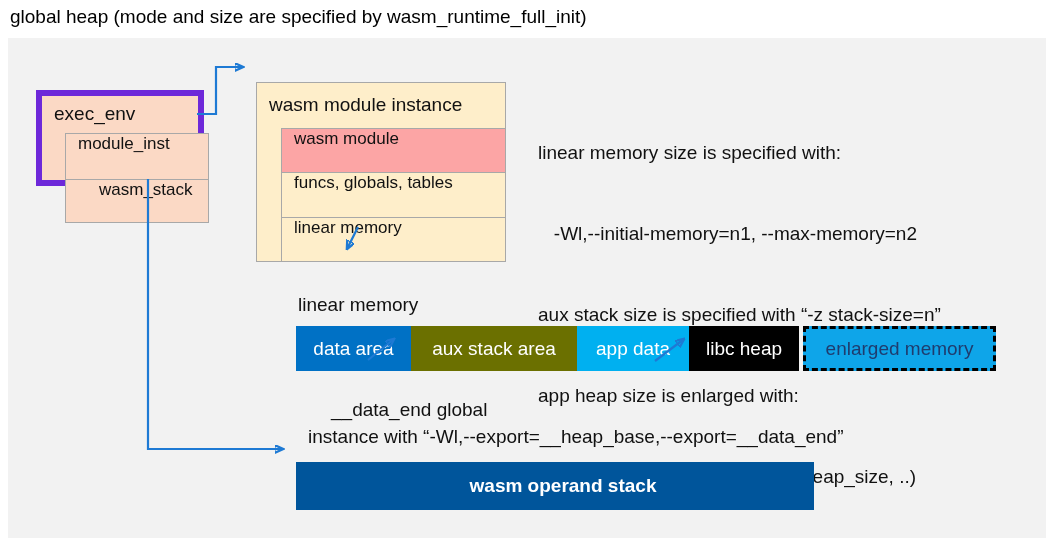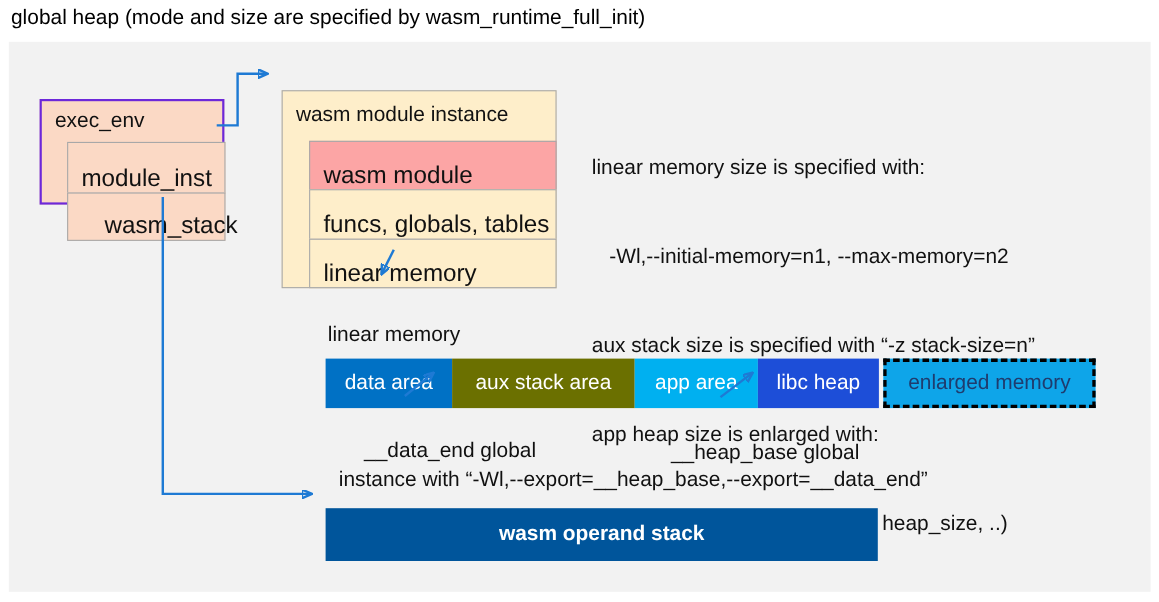--- a/index.html
+++ b/index.html
@@ -6,24 +6,24 @@
   .stage{
     position:relative;width:1054px;height:547px;overflow:hidden;
     font-family:"Liberation Sans","DejaVu Sans",sans-serif;color:#111111;
     background:#ffffff;
   }
   .title{position:absolute;left:10px;top:6px;font-size:19px;color:#000;}
   .panel{position:absolute;left:8px;top:38px;width:1038px;height:500px;background:#f2f2f2;}
 
   
   .execenv{position:absolute;left:28px;top:52px;width:168px;height:96px;
-    border:2px solid #6d28d9;box-sizing:border-box;}
+    border:6px solid #6d28d9;box-sizing:border-box;}
   .execenv .box-title{position:absolute;left:12px;top:7px;font-size:19px;}
   .inner-box{position:absolute;border:1px solid #a8a8a8;box-sizing:border-box;
-    display:flex;align-items:flex-end;padding-left:12px;font-size:22px;}
+    display:flex;align-items:flex-start;padding-left:12px;font-size:17px;}
   .mi{left:23px;top:37px;width:144px;height:47px;}
   .ws{left:23px;top:83px;width:144px;height:44px;padding-left:33px;}
 
   
   .instance{position:absolute;left:248px;top:44px;width:250px;height:180px;
     border:1px solid #a8a8a8;box-sizing:border-box;}
   .instance .box-title{position:absolute;left:12px;top:11px;font-size:19px;}
   .r1{left:24px;top:45px;width:225px;height:45px;}
   .r2{left:24px;top:89px;width:225px;height:46px;}
   .r3{left:24px;top:134px;width:225px;height:45px;}
@@ -43,21 +43,21 @@
   .seg-enl{width:193px;margin-left:4px;border:3px dashed #000000;}
 
   .lbl{position:absolute;font-size:19px;}
   .lbl-dataend{left:323px;top:361px;}
   .lbl-heapbase{left:602px;top:363px;}
   .lbl-exported{left:300px;top:388px;}
 
   
   .opstack{position:absolute;left:288px;top:424px;width:502px;height:48px;
     display:flex;align-items:center;justify-content:center;
-    color:#ffffff;font-size:19px;font-weight:bold;}
+    color:#ffffff;font-size:19px;font-weight:bold;padding-left:16px;}
 
   .footer{position:absolute;left:190px;top:478px;font-size:19px;line-height:27px;white-space:pre;}
 
   svg.arrows{position:absolute;left:0;top:0;width:1054px;height:547px;pointer-events:none;}
   svg.arrows path{fill:none;stroke:#1e7ad4;stroke-width:2.2px;}
 </style>
 </head>
 <body>
 
 <div class="stage">
@@ -101,32 +101,31 @@
 
     <div class="lm-label">linear memory</div>
     <div class="membar">
       <div class="seg seg-data" style="background: rgb(0, 113, 197); color: rgb(255, 255, 255);">
         <span>data area</span>
       </div>
       <div class="seg seg-aux" style="background: rgb(107, 112, 0); color: rgb(255, 255, 255);">
         <span>aux stack area</span>
       </div>
       <div class="seg seg-app" style="background: rgb(0, 176, 240); color: rgb(255, 255, 255);">
-        <span>app area</span>
+        <span>app data</span>
       </div>
-      <div class="seg seg-libc" style="background: #1d4ed8; color: rgb(255, 255, 255);">
+      <div class="seg seg-libc" style="background: #000000; color: rgb(255, 255, 255);">
         <span>libc heap</span>
       </div>
       <div class="seg seg-enl" style="background: #0ea5e9; color: rgb(31, 60, 110);">
         <span>enlarged memory</span>
       </div>
     </div>
 
     <div class="lbl lbl-dataend">__data_end global</div>
-    <div class="lbl lbl-heapbase">__heap_base global</div>
     <div class="lbl lbl-exported">instance with “-Wl,--export=__heap_base,--export=__data_end”</div>
 
     <div class="opstack" style="background: rgb(0, 85, 155);">
       <span>wasm operand stack</span>
     </div>
 
     <div class="footer">
       
       
     </div>

